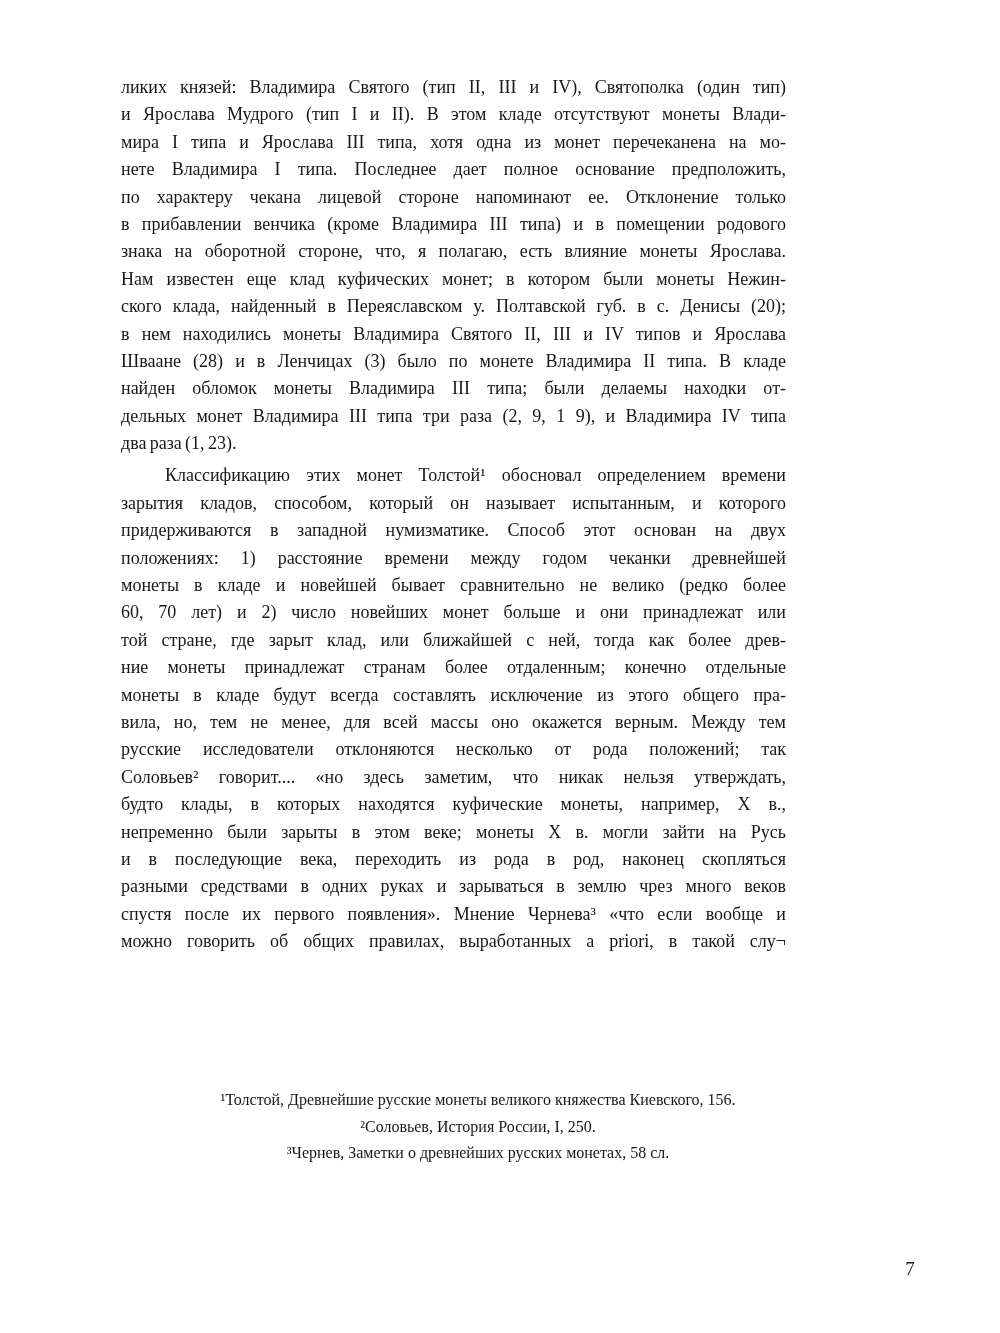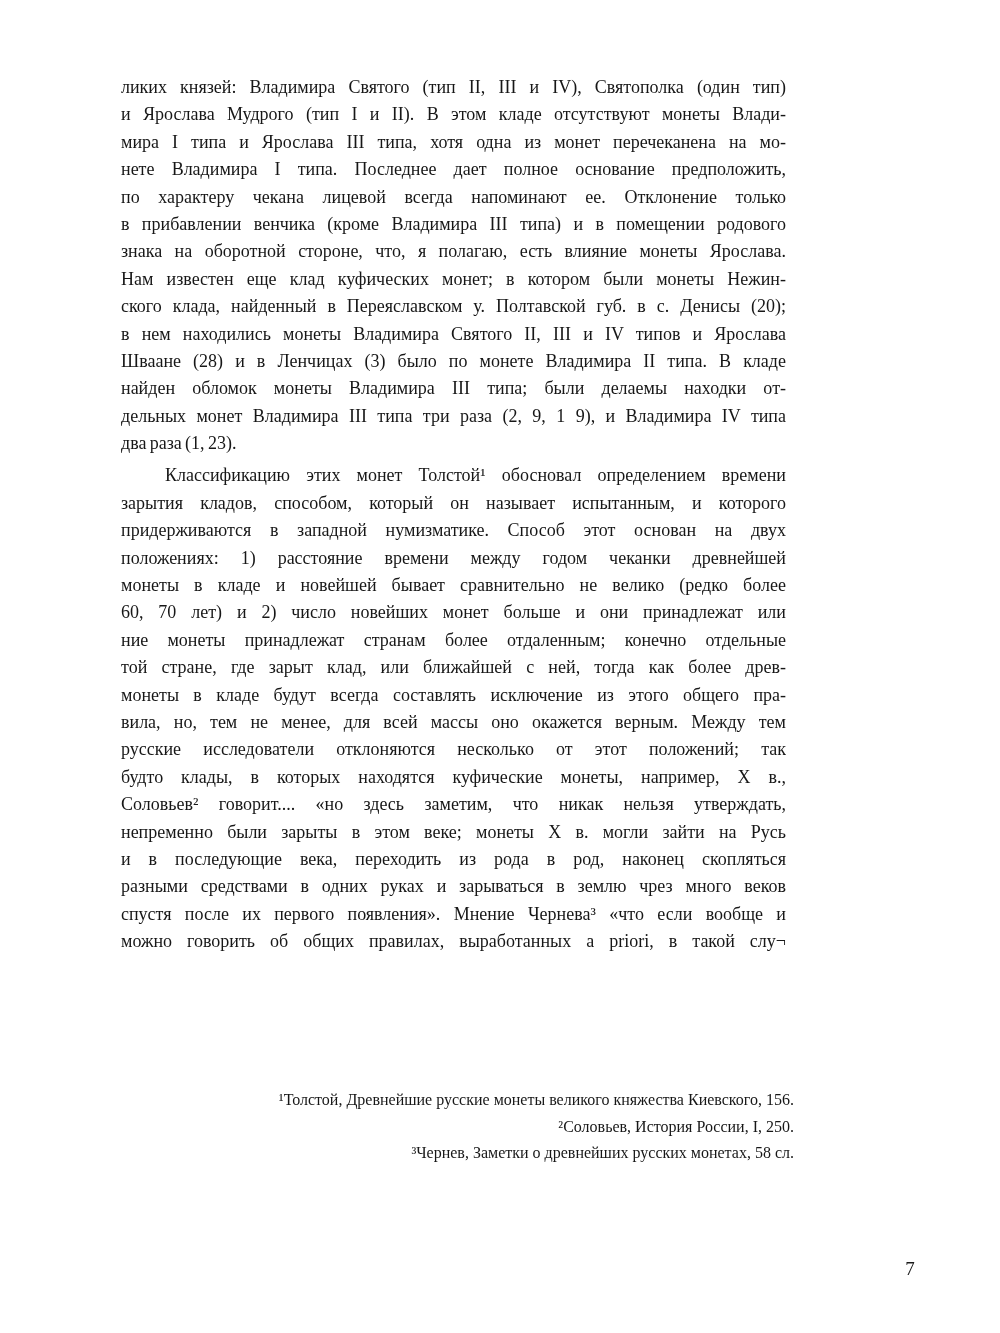--- a/index.html
+++ b/index.html
@@ -39,21 +39,21 @@
   .para-2 { margin-top: 5px; }
   .para-2 .line:first-child { text-indent: 44px; }
   .footnotes {
     position: absolute;
     left: 162px; top: 1071px;
     width: 632px;
     font-size: 16px;
     line-height: 26.6px;
   }
   .footnote {
-    text-align: right;
+    text-align: center;
     white-space: nowrap;
     overflow: hidden;
   }
   .page-number {
     position: absolute;
     left: 898px; top: 1242px;
     width: 24px;
     font-size: 19px;
     text-align: center;
     color: #1a1a1a;
@@ -63,45 +63,45 @@
 <body>
 
 <div class="page">
 
   <div class="body-text">
     <div class="para para-1">
         <div class="line">ликих князей: Владимира Святого (тип II, III и IV), Святополка (один тип)</div>
         <div class="line">и Ярослава Мудрого (тип I и II). В этом кладе отсутствуют монеты Влади-</div>
         <div class="line">мира I типа и Ярослава III типа, хотя одна из монет перечеканена на мо-</div>
         <div class="line">нете Владимира I типа. Последнее дает полное основание предположить,</div>
-        <div class="line">по характеру чекана лицевой всегда напоминают ее. Отклонение только</div>
+        <div class="line">по характеру чекана лицевой стороне напоминают ее. Отклонение только</div>
         <div class="line">в прибавлении венчика (кроме Владимира III типа) и в помещении родового</div>
         <div class="line">знака на оборотной стороне, что, я полагаю, есть влияние монеты Ярослава.</div>
         <div class="line">Нам известен еще клад куфических монет; в котором были монеты Нежин-</div>
         <div class="line">ского клада, найденный в Переяславском у. Полтавской губ. в с. Денисы (20);</div>
         <div class="line">в нем находились монеты Владимира Святого II, III и IV типов и Ярослава</div>
         <div class="line">Шваане (28) и в Ленчицах (3) было по монете Владимира II типа. В кладе</div>
         <div class="line">найден обломок монеты Владимира III типа; были делаемы находки от-</div>
         <div class="line">дельных монет Владимира III типа три раза (2, 9, 1 9), и Владимира IV типа</div>
         <div class="line">два раза (1, 23).</div>
       </div>
     <div class="para para-2">
         <div class="line">Классификацию этих монет Толстой¹ обосновал определением времени</div>
         <div class="line">зарытия кладов, способом, который он называет испытанным, и которого</div>
         <div class="line">придерживаются в западной нумизматике. Способ этот основан на двух</div>
         <div class="line">положениях: 1) расстояние времени между годом чеканки древнейшей</div>
         <div class="line">монеты в кладе и новейшей бывает сравнительно не велико (редко более</div>
         <div class="line">60, 70 лет) и 2) число новейших монет больше и они принадлежат или</div>
+        <div class="line">той стране, где зарыт клад, или ближайшей с ней, тогда как более древ-</div>
         <div class="line">ние монеты принадлежат странам более отдаленным; конечно отдельные</div>
-        <div class="line">той стране, где зарыт клад, или ближайшей с ней, тогда как более древ-</div>
         <div class="line">монеты в кладе будут всегда составлять исключение из этого общего пра-</div>
         <div class="line">вила, но, тем не менее, для всей массы оно окажется верным. Между тем</div>
-        <div class="line">русские исследователи отклоняются несколько от этот положений; так</div>
+        <div class="line">русские исследователи отклоняются несколько от рода положений; так</div>
+        <div class="line">Соловьев² говорит.... «но здесь заметим, что никак нельзя утверждать,</div>
         <div class="line">будто клады, в которых находятся куфические монеты, например, Х в.,</div>
-        <div class="line">Соловьев² говорит.... «но здесь заметим, что никак нельзя утверждать,</div>
         <div class="line">непременно были зарыты в этом веке; монеты Х в. могли зайти на Русь</div>
         <div class="line">и в последующие века, переходить из рода в род, наконец скопляться</div>
         <div class="line">разными средствами в одних руках и зарываться в землю чрез много веков</div>
         <div class="line">спустя после их первого появления». Мнение Чернева³ «что если вообще и</div>
         <div class="line">можно говорить об общих правилах, выработанных a priori, в такой слу¬</div>
       </div>
   </div>
 
   <div class="footnotes">
       <div class="footnote">¹Толстой, Древнейшие русские монеты великого княжества Киевского, 156.</div>

